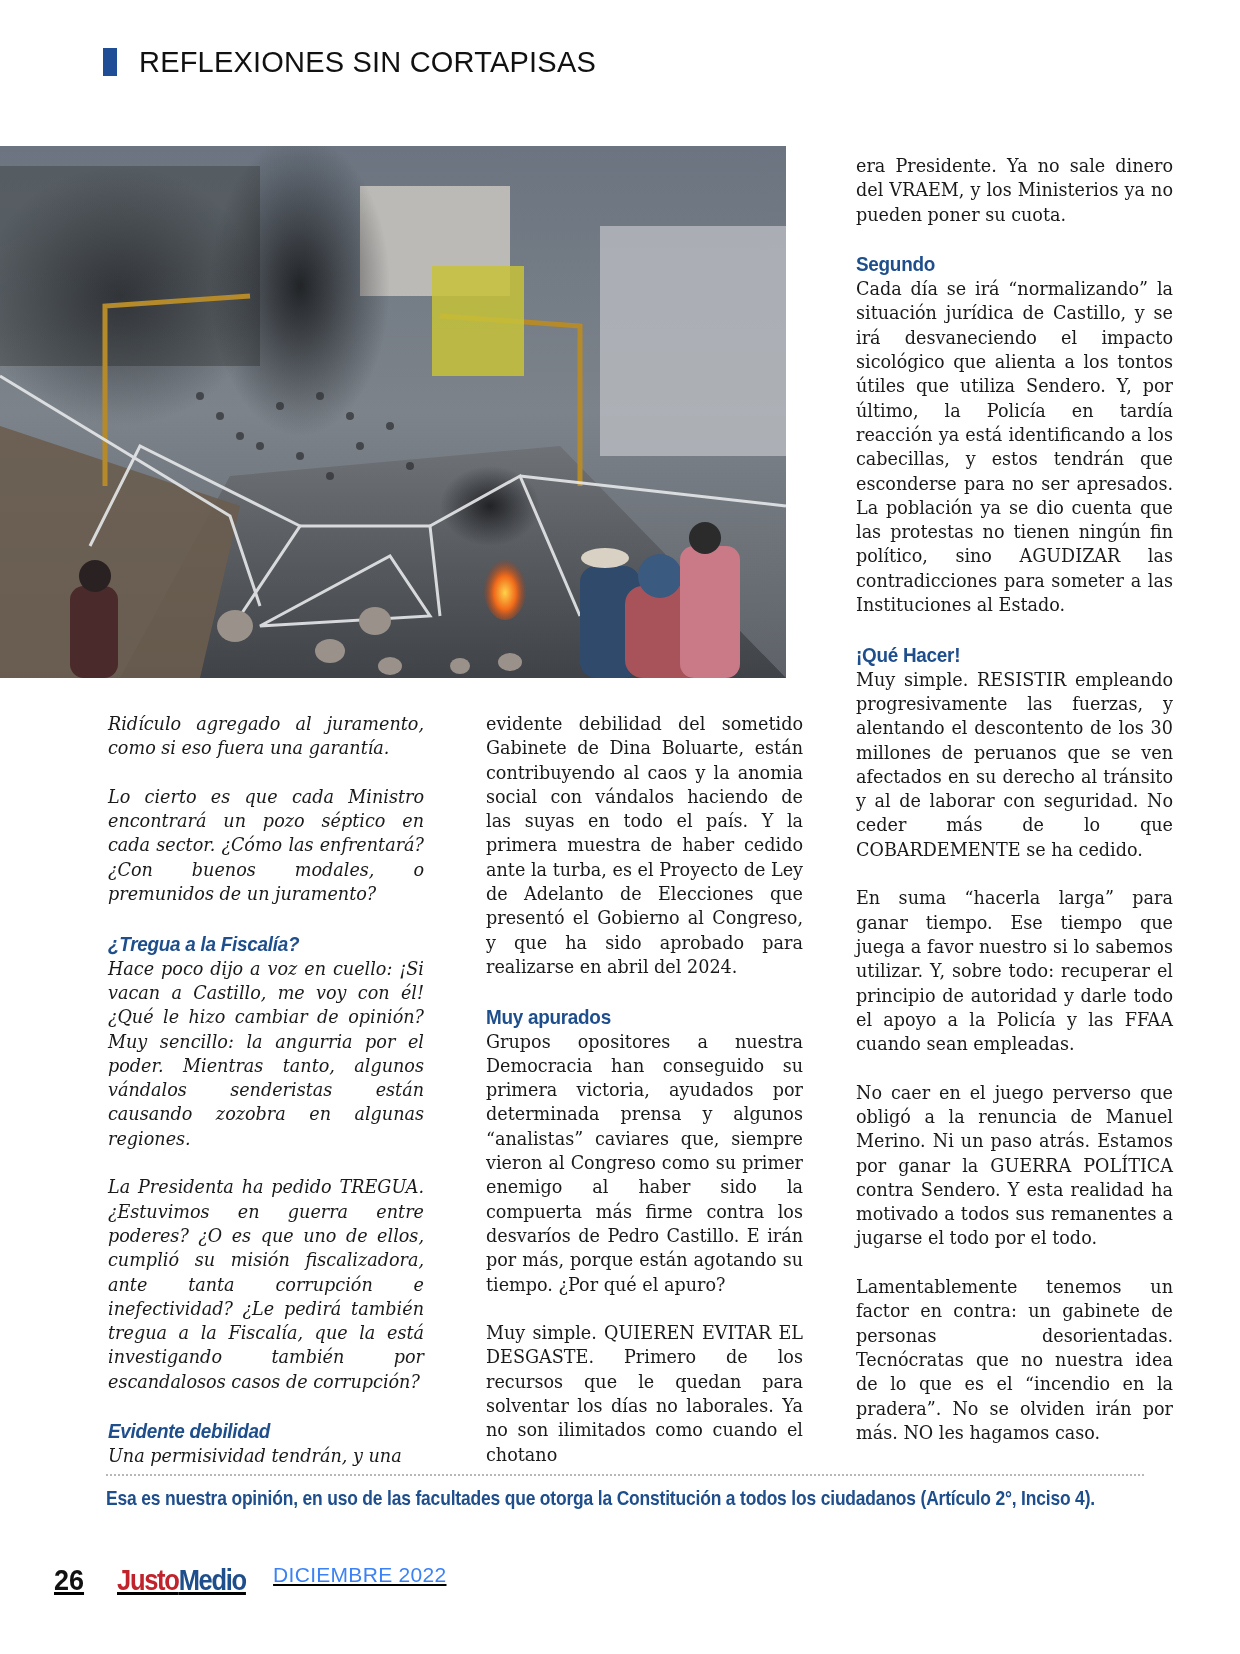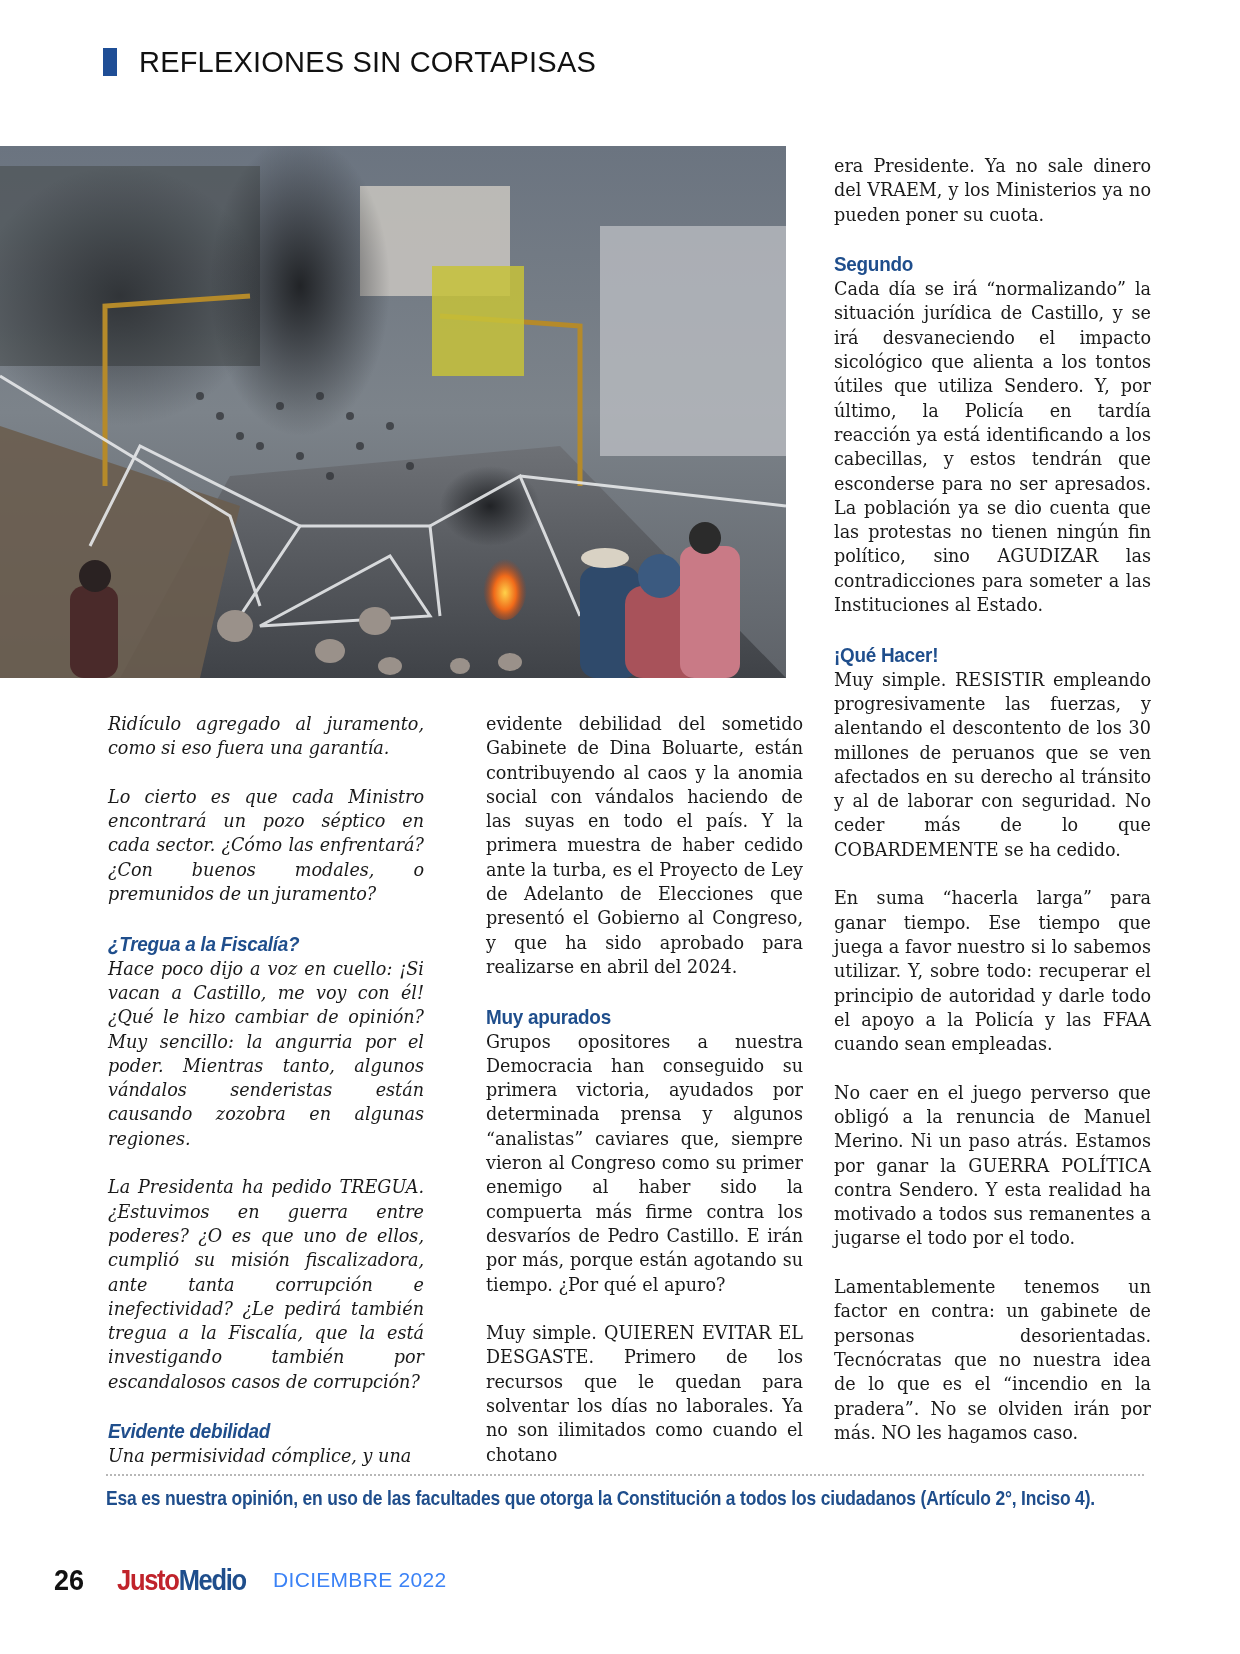--- a/index.html
+++ b/index.html
@@ -10,26 +10,26 @@
 
     .photo { position: absolute; left: 0; top: 146px; width: 786px; height: 532px; overflow: hidden; background: #5a636c; }
     .photo svg { display: block; width: 100%; height: 100%; }
 
     .col { position: absolute; font-family: "DejaVu Serif", serif; font-size: 17.6px; line-height: 24.3px; color: #1a1a1a; text-align: justify; }
     .col p { margin: 0 0 24.3px 0; }
     .col p.tight { margin-bottom: 0; }
     .col h3 { font-family: "Liberation Sans", sans-serif; font-weight: bold; color: #1f4e8c; font-size: 21px; line-height: 26px; margin: 0; letter-spacing: -0.3px; transform: scaleX(0.9); transform-origin: left center; }
     .col1 { left: 108px; top: 712px; width: 316px; font-style: italic; }
     .col2 { left: 486px; top: 712px; width: 317px; }
-    .col3 { left: 834px; top: 154px; width: 317px; }
+    .col3 { left: 856px; top: 154px; width: 317px; }
 
     .dotted-rule { position: absolute; left: 106px; top: 1474px; width: 1038px; border-top: 2px dotted #b7b7b7; }
     .closing-note { position: absolute; left: 106px; top: 1486px; width: 1060px; font-family: "Liberation Sans", sans-serif; font-weight: bold; font-size: 21px; color: #1f4e8c; white-space: nowrap; transform: scaleX(0.83); transform-origin: left center; letter-spacing: -0.2px; }
 
-    .footer { position: absolute; left: 54px; top: 1563px; display: flex; align-items: center; }
+    .footer { position: absolute; left: 54px; top: 1563px; display: flex; align-items: flex-start; text-decoration: underline; }
     .page-number { font-family: "Liberation Sans", sans-serif; font-weight: bold; font-size: 30px; color: #111; margin-right: 30px; transform: scaleX(0.9); transform-origin: left center; }
     .logo { font-family: "Liberation Sans", sans-serif; font-weight: bold; font-size: 30px; letter-spacing: -1.5px; transform: scaleX(0.85); transform-origin: left center; margin-right: 4px; }
     .logo .justo { color: #c0232b; }
     .logo .medio { color: #1f4e8c; }
     .issue-date { font-family: "Liberation Sans", sans-serif; font-size: 21px; color: #3b82f6; letter-spacing: 0.3px; }
   </style>
 </head>
 <body>
 
 <div class="section-header">
@@ -123,21 +123,21 @@
   </svg>
 </div>
 
 <div class="col col1">
   <p>Ridículo agregado al juramento, como si eso fuera una garantía.</p>
   <p>Lo cierto es que cada Ministro encontrará un pozo séptico en cada sector. ¿Cómo las enfrentará? ¿Con buenos modales, o premunidos de un juramento?</p>
   <h3>¿Tregua a la Fiscalía?</h3>
   <p>Hace poco dijo a voz en cuello: ¡Si vacan a Castillo, me voy con él! ¿Qué le hizo cambiar de opinión? Muy sencillo: la angurria por el poder. Mientras tanto, algunos vándalos senderistas están causando zozobra en algunas regiones.</p>
   <p>La Presidenta ha pedido TREGUA. ¿Estuvimos en guerra entre poderes? ¿O es que uno de ellos, cumplió su misión fiscalizadora, ante tanta corrupción e inefectividad? ¿Le pedirá también tregua a la Fiscalía, que la está investigando también por escandalosos casos de corrupción?</p>
   <h3>Evidente debilidad</h3>
-  <p class="tight">Una permisividad cómplice, y una</p>
+  <p class="tight">Una permisividad tendrán, y una</p>
 </div>
 
 <div class="col col2">
   <p>evidente debilidad del sometido Gabinete de Dina Boluarte, están contribuyendo al caos y la anomia social con vándalos haciendo de las suyas en todo el país. Y la primera muestra de haber cedido ante la turba, es el Proyecto de Ley de Adelanto de Elecciones que presentó el Gobierno al Congreso, y que ha sido aprobado para realizarse en abril del 2024.</p>
   <h3>Muy apurados</h3>
   <p>Grupos opositores a nuestra Democracia han conseguido su primera victoria, ayudados por determinada prensa y algunos “analistas” caviares que, siempre vieron al Congreso como su primer enemigo al haber sido la compuerta más firme contra los desvaríos de Pedro Castillo. E irán por más, porque están agotando su tiempo. ¿Por qué el apuro?</p>
   <p class="tight">Muy simple. QUIEREN EVITAR EL DESGASTE. Primero de los recursos que le quedan para solventar los días no laborales. Ya no son ilimitados como cuando el chotano</p>
 </div>
 
 <div class="col col3">

